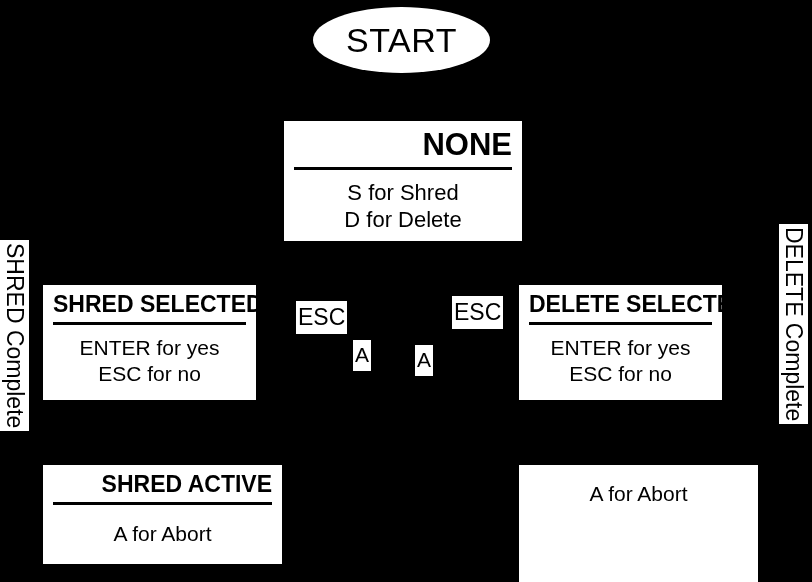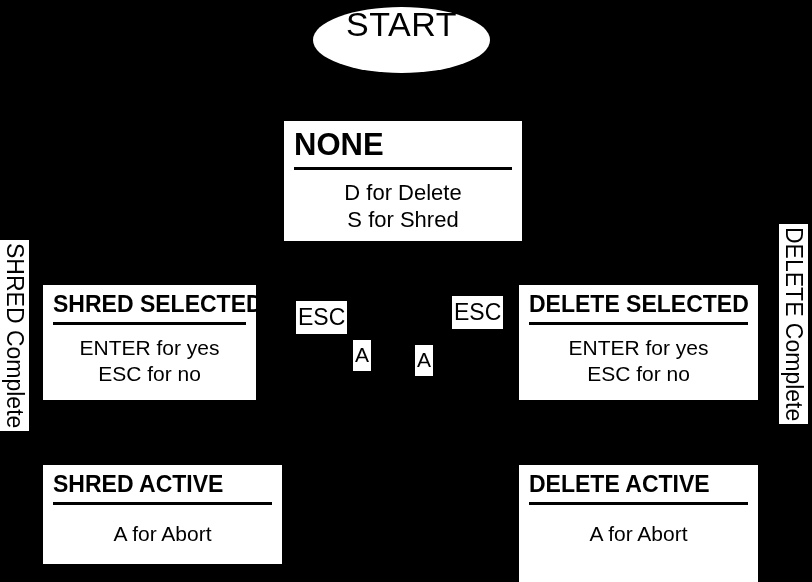--- a/index.html
+++ b/index.html
@@ -21,39 +21,40 @@
   
   .start-node {
     position: absolute;
     left: 313px;
     top: 7px;
     width: 177px;
     height: 66px;
     background: #ffffff;
     border-radius: 50% / 50%;
     display: flex;
+    align-items: center;
     justify-content: center;
   }
   .start-node .start-label {
     color: #000000;
     font-size: 34px;
     line-height: 1;
     letter-spacing: 0.5px;
   }
 
   
   .state-box {
     position: absolute;
     background: #ffffff;
     box-sizing: border-box;
   }
   .state-title {
     color: #000000;
     font-weight: bold;
-    text-align: left;
+    text-align: right;
     border-bottom: 3px solid #000000;
     box-sizing: border-box;
     margin: 0 10px;
     padding: 6px 0 4px 0;
     white-space: nowrap;
   }
   .state-body {
     color: #000000;
     text-align: center;
     padding: 10px 8px 8px 8px;
@@ -78,21 +79,21 @@
   #state-shred-selected {
     left: 43px;
     top: 285px;
     width: 213px;
     height: 115px;
   }
   
   #state-delete-selected {
     left: 519px;
     top: 285px;
-    width: 239px;
+    width: 203px;
     height: 115px;
   }
   #state-shred-selected .state-title,
   #state-delete-selected .state-title { font-size: 23px; }
   #state-shred-selected .state-body,
   #state-delete-selected .state-body  { font-size: 21px; }
 
   
   #state-shred-active {
     left: 43px;
@@ -148,22 +149,22 @@
 
 <div id="canvas">
 
   <div class="start-node">
     <span class="start-label">START</span>
   </div>
 
   <div class="state-box" id="state-none">
     <div class="state-title">NONE</div>
     <div class="state-body">
+      <span class="line">S for Shred</span>
       <span class="line">D for Delete</span>
-      <span class="line">S for Shred</span>
     </div>
   </div>
 
   <div class="state-box" id="state-shred-selected">
     <div class="state-title">SHRED SELECTED</div>
     <div class="state-body">
       <span class="line">ENTER for yes</span>
       <span class="line">ESC for no</span>
     </div>
   </div>
@@ -177,21 +178,20 @@
   </div>
 
   <div class="state-box" id="state-shred-active">
     <div class="state-title">SHRED ACTIVE</div>
     <div class="state-body">
       <span class="line">A for Abort</span>
     </div>
   </div>
 
   <div class="state-box" id="state-delete-active">
-    <div class="state-title">DELETE ACTIVE</div>
     <div class="state-body">
       <span class="line">A for Abort</span>
     </div>
   </div>
 
   <div class="edge-label" id="label-esc-left">ESC</div>
 
   <div class="edge-label" id="label-esc-right">ESC</div>
 
   <div class="edge-label" id="label-a-left">A</div>

